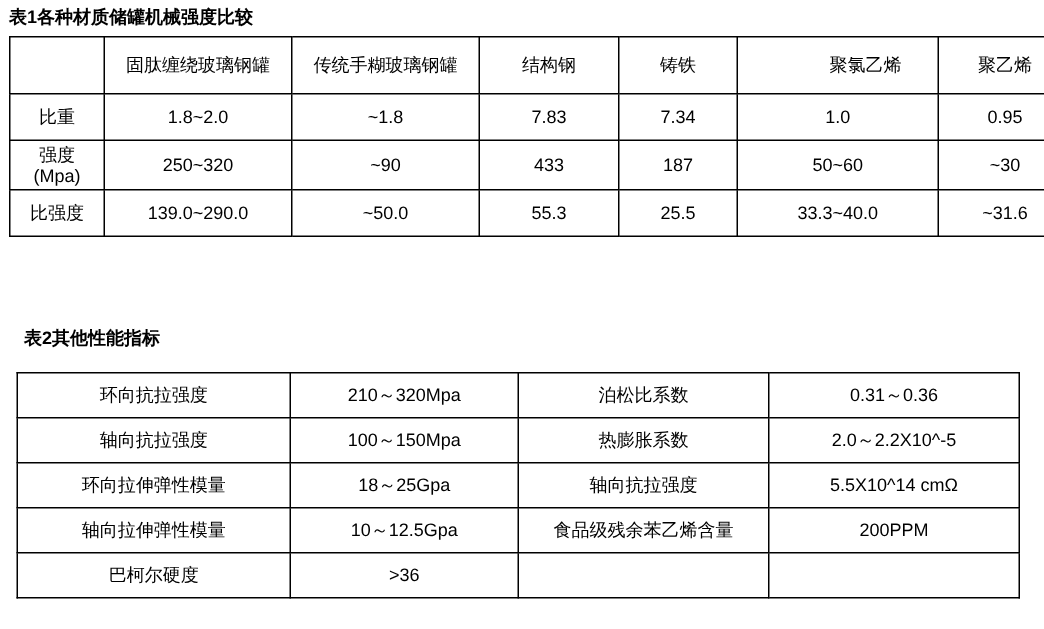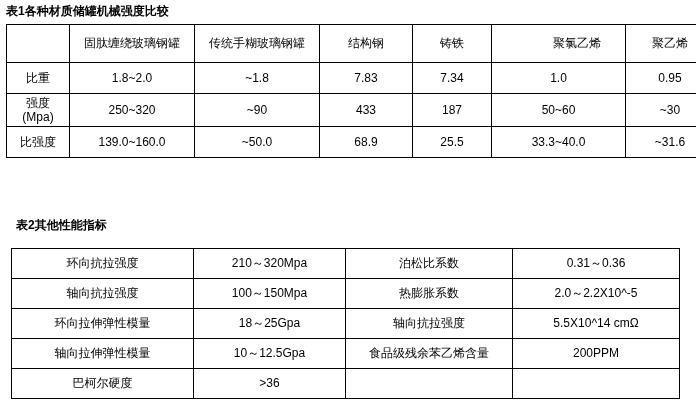--- a/index.html
+++ b/index.html
@@ -126,23 +126,23 @@
         </td>
         <td>250~320</td>
         <td>~90</td>
         <td>433</td>
         <td>187</td>
         <td>50~60</td>
         <td>~30</td>
       </tr>
       <tr class="tall-row">
         <td>比强度</td>
-        <td>139.0~160.0</td>
+        <td>139.0~290.0</td>
         <td>~50.0</td>
-        <td>68.9</td>
+        <td>55.3</td>
         <td>25.5</td>
         <td>33.3~40.0</td>
         <td>~31.6</td>
       </tr>
     </tbody>
   </table>
 
   <div class="caption" id="caption2">表2其他性能指标</div>
 
   <table id="table2">

